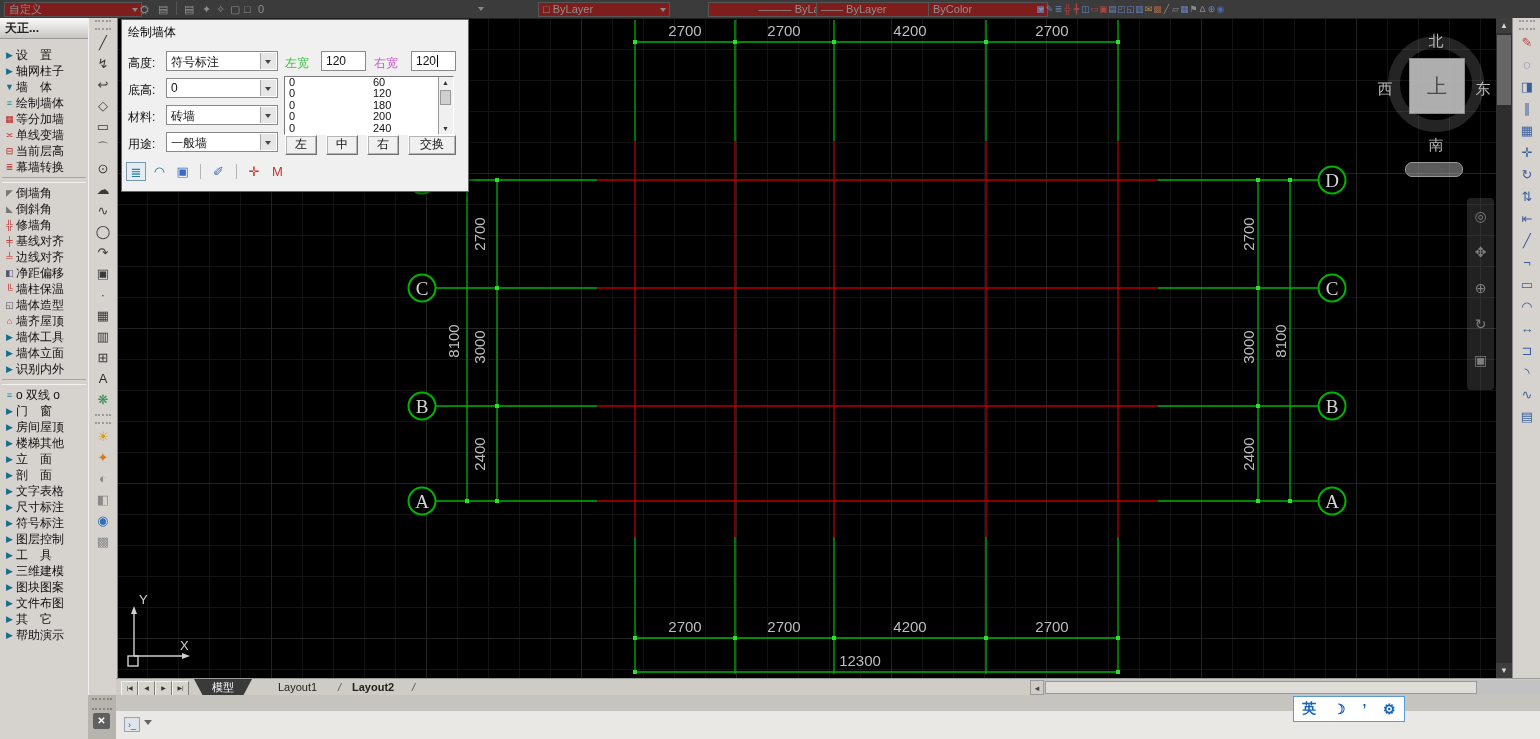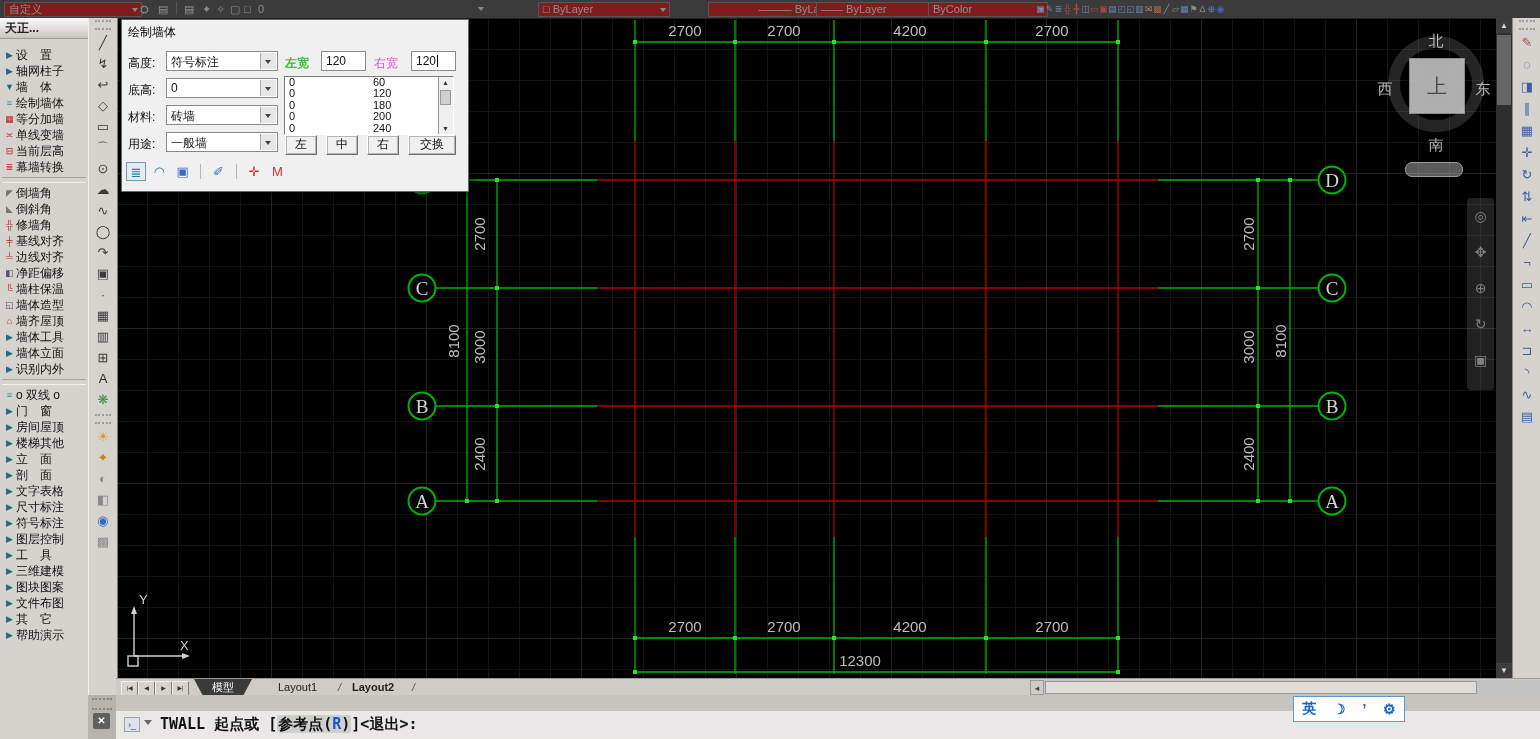--- a/index.html
+++ b/index.html
@@ -422,32 +422,31 @@
 
 <div class="abs" id="dock">
   <div id="grip">
     <div id="gripdots"></div>
     <div id="dock-close">✕</div>
   </div>
   <div id="histrow"></div>
   <div id="cmdrow">
     <div id="prompt-ico">›_</div>
     <div id="prompt-caret"></div>
-    <div id="cmdtext"><span>TWALL 起点或 [</span><span class="cmd-pill"><span>参考点(</span><span class="cmd-key">R</span><span>)</span></span><span>]&lt;退出&gt;:</span></div>
   </div>
 </div>
 
 <div class="abs" id="dialog">
   <div id="dlg-title">绘制墙体</div>
   <div class="dlab" style="left:6px;top:35px;">高度:</div>
   <div class="dcombo" style="left:44px;top:31px;">
     <span class="val">符号标注</span>
       <span class="dbtn-arrow"></span>
   </div>
-  <div class="dlab" style="left: 163px; top: 35px; color: rgb(61, 189, 61); font-weight: bold;">左宽</div>
+  <div class="dlab" style="left: 163px; top: 35px; color: rgb(61, 189, 61);">左宽</div>
   <div class="dtb" style="left:199px;top:31px;"><span>120</span></div>
   <div class="dlab" style="left: 252px; top: 35px; color: rgb(210, 77, 210);">右宽</div>
   <div class="dtb" style="left:289px;top:31px;"><span>120</span><span class="caret"></span></div>
   <div class="dlab" style="left:6px;top:62px;">底高:</div>
   <div class="dcombo" style="left:44px;top:58px;">
     <span class="val">0</span>
       <span class="dbtn-arrow"></span>
   </div>
   <div id="dlist">
     <div class="lrow"><span>0</span><span class="b">60</span></div>

